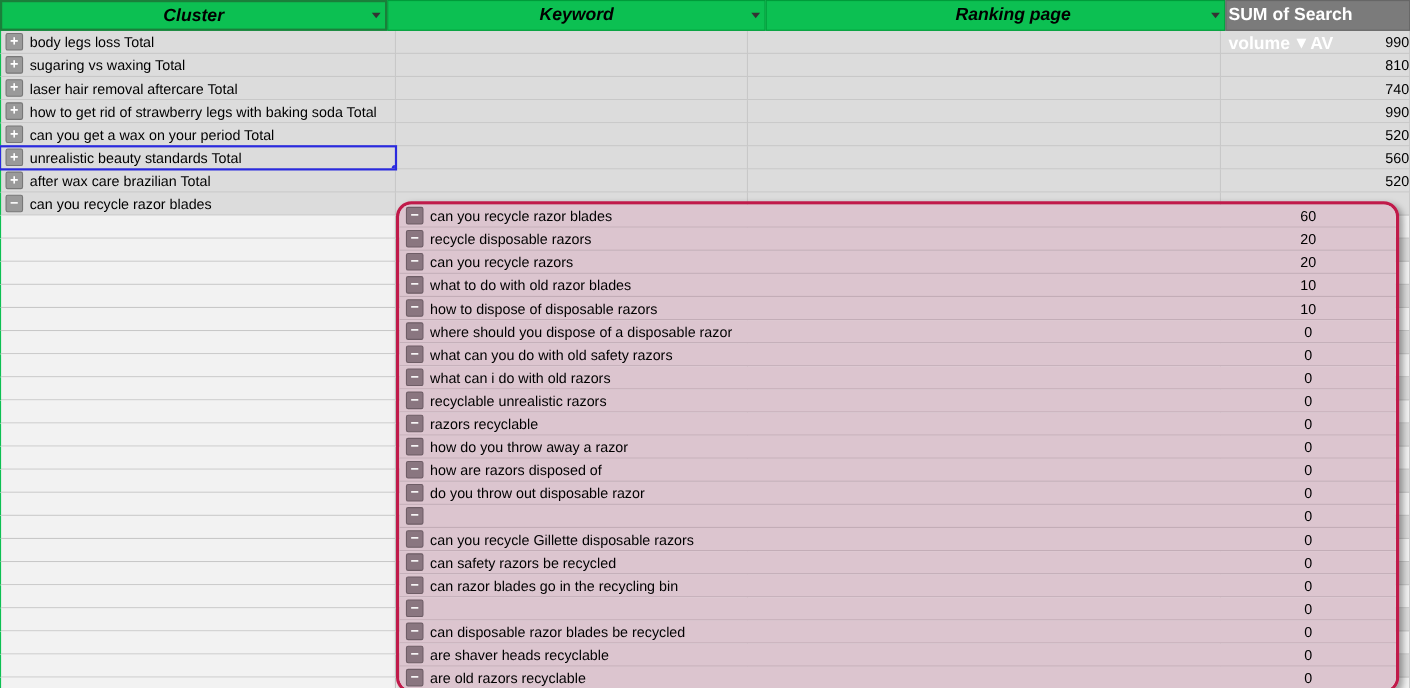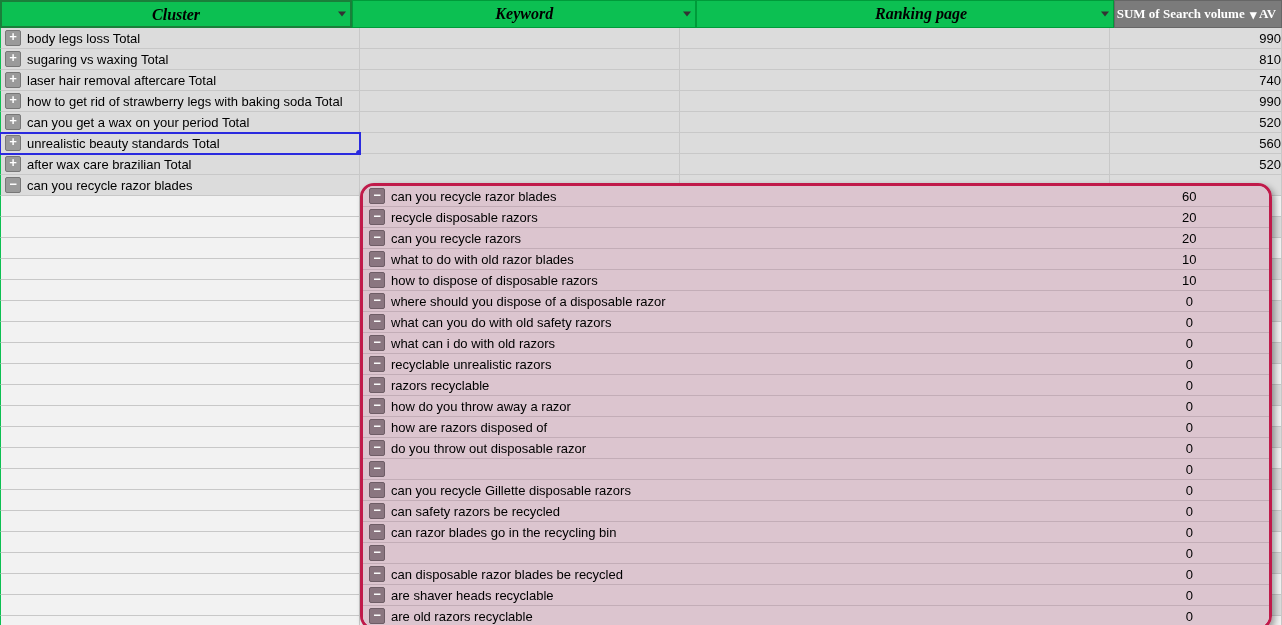--- a/index.html
+++ b/index.html
@@ -17,32 +17,31 @@
     background: #0cc052;
     border: 1px solid #009b3a;
     color: #000;
     font-style: italic;
     font-weight: bold;
     font-size: 16px;
     text-align: center;
     height: 28px;
     line-height: 26px;
     position: relative;
-    font-family: Liberation Serif, serif;
   }
   .header-cell.cluster  { width: 360px; border: 2px solid #1a7f3a; }
   .header-cell.keyword  { width: 352px; }
   .header-cell.ranking  { width: 426px; padding-left: 32px; }
   .header-cell.sum {
     width: 172px;
     background: #7b7b7b;
     color: #fff;
     font-style: normal;
     font-weight: bold;
-    font-size: 13px;
+    font-size: 16px;
     text-align: left;
     padding-left: 2px;
     border: 1px solid #666;
   }
   .hdr-filter {
     position: absolute; right: 4px; top: 50%; transform: translateY(-50%);
     width: 0; height: 0;
     border-left: 4px solid transparent;
     border-right: 4px solid transparent;
     border-top: 5px solid #333;

